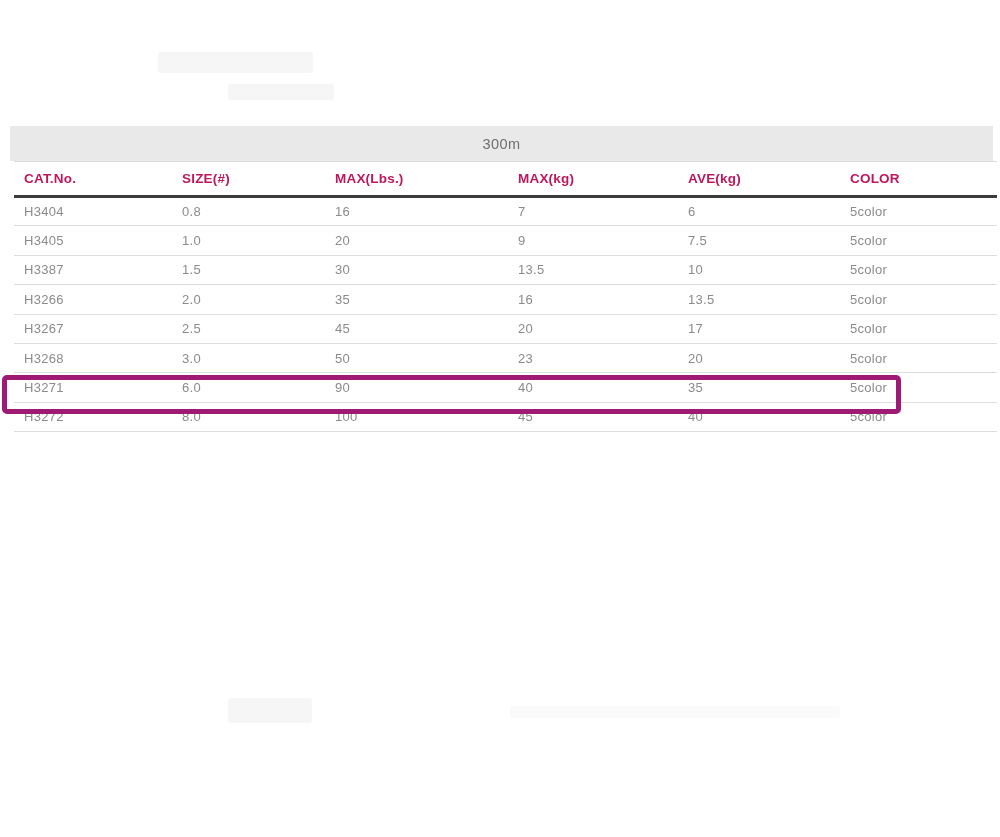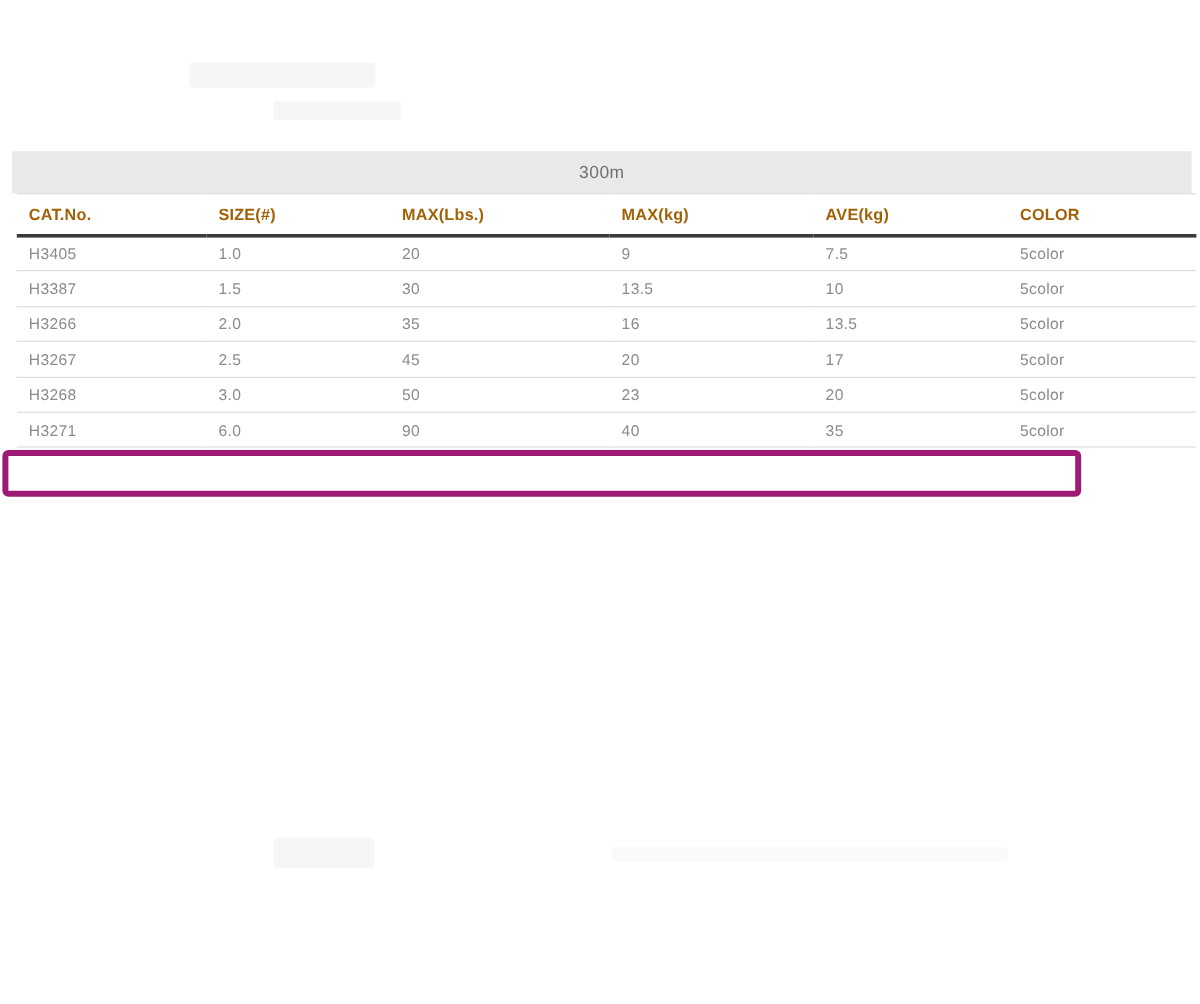--- a/index.html
+++ b/index.html
@@ -46,21 +46,21 @@
     border-collapse: collapse;
     table-layout: fixed;
   }
   table.spec thead th {
     height: 35px;
     text-align: left;
     vertical-align: middle;
     padding-left: 10px;
     font-size: 13.5px;
     font-weight: 700;
-    color: #a16207;
+    color: #be185d;
     letter-spacing: 0.2px;
     border-top: 1px solid #dddddd;
     border-bottom: 3px solid #3b3b3b;
     white-space: nowrap;
   }
   table.spec tbody td {
     height: 29.4px;
     vertical-align: middle;
     padding-left: 10px;
     font-size: 13px;
@@ -110,20 +110,28 @@
         <th>CAT.No.</th>
         <th>SIZE(#)</th>
         <th>MAX(Lbs.)</th>
         <th>MAX(kg)</th>
         <th>AVE(kg)</th>
         <th>COLOR</th>
       </tr>
     </thead>
     <tbody>
       <tr>
+        <td>H3404</td>
+        <td>0.8</td>
+        <td>16</td>
+        <td>7</td>
+        <td>6</td>
+        <td>5color</td>
+      </tr>
+      <tr>
         <td>H3405</td>
         <td>1.0</td>
         <td>20</td>
         <td>9</td>
         <td>7.5</td>
         <td>5color</td>
       </tr>
       <tr>
         <td>H3387</td>
         <td>1.5</td>
@@ -157,18 +165,26 @@
         <td>5color</td>
       </tr>
       <tr>
         <td>H3271</td>
         <td>6.0</td>
         <td>90</td>
         <td>40</td>
         <td>35</td>
         <td>5color</td>
       </tr>
+      <tr>
+        <td>H3272</td>
+        <td>8.0</td>
+        <td>100</td>
+        <td>45</td>
+        <td>40</td>
+        <td>5color</td>
+      </tr>
     </tbody>
   </table>
 
   <div class="highlight-box"></div>
 
 </div>
 
 </body></html>

